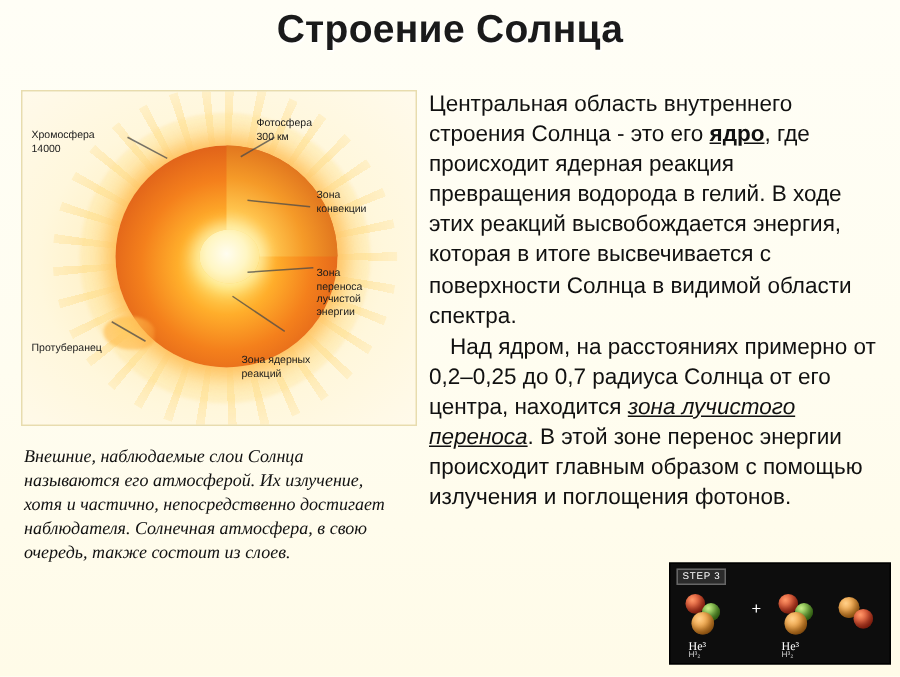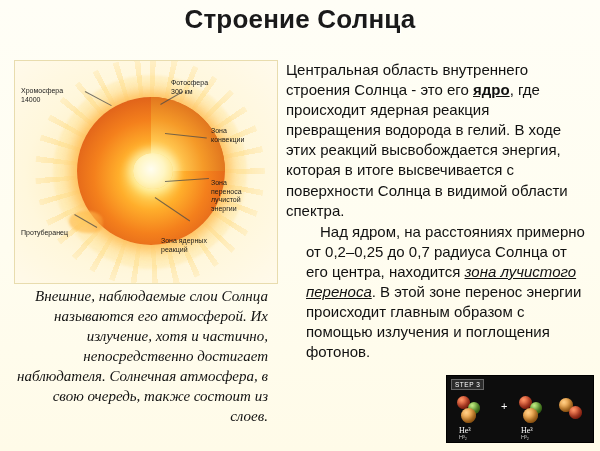--- a/index.html
+++ b/index.html
@@ -130,33 +130,31 @@
     font-size: 15px;
     color: #111;
     line-height: 1.34;
   }
   .right-col p {
     margin: 0 0 1px 0;
     text-align: left;
   }
   .right-col p.indent {
     text-indent: 14px;
-    margin-left: 20px;
   }
   .left-text {
     position: absolute;
     left: 16px;
-    top: 287px;
+    top: 297px;
     width: 252px;
-    font-size: 15px;
+    font-size: 12px;
     color: #111;
     line-height: 1.33;
     font-style: italic;
     font-family: "Liberation Serif", serif;
-    text-align: right;
   }
   u.u { text-decoration: underline; }
   .bold { font-weight: bold; }
   .uital { font-style: italic; text-decoration: underline; }
   
   .reaction {
     position: absolute;
     left: 446px;
     top: 375px;
     width: 146px;

